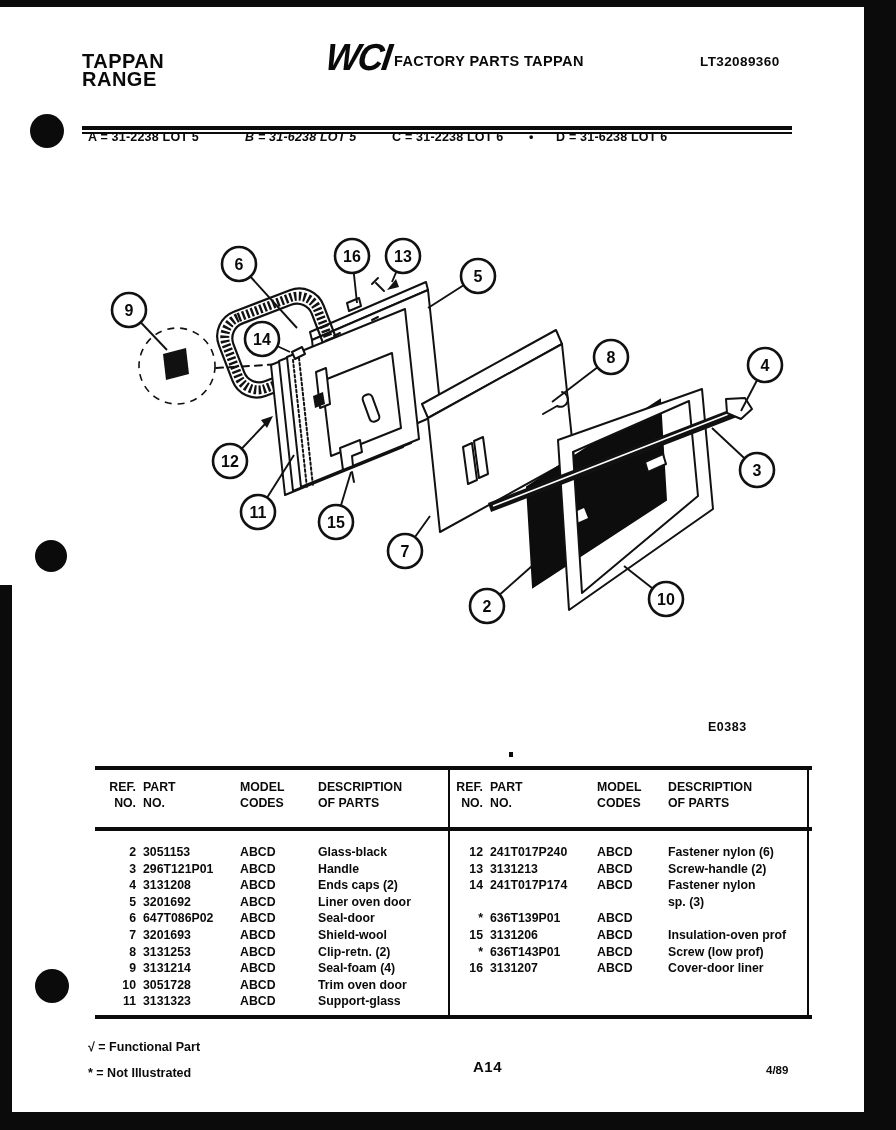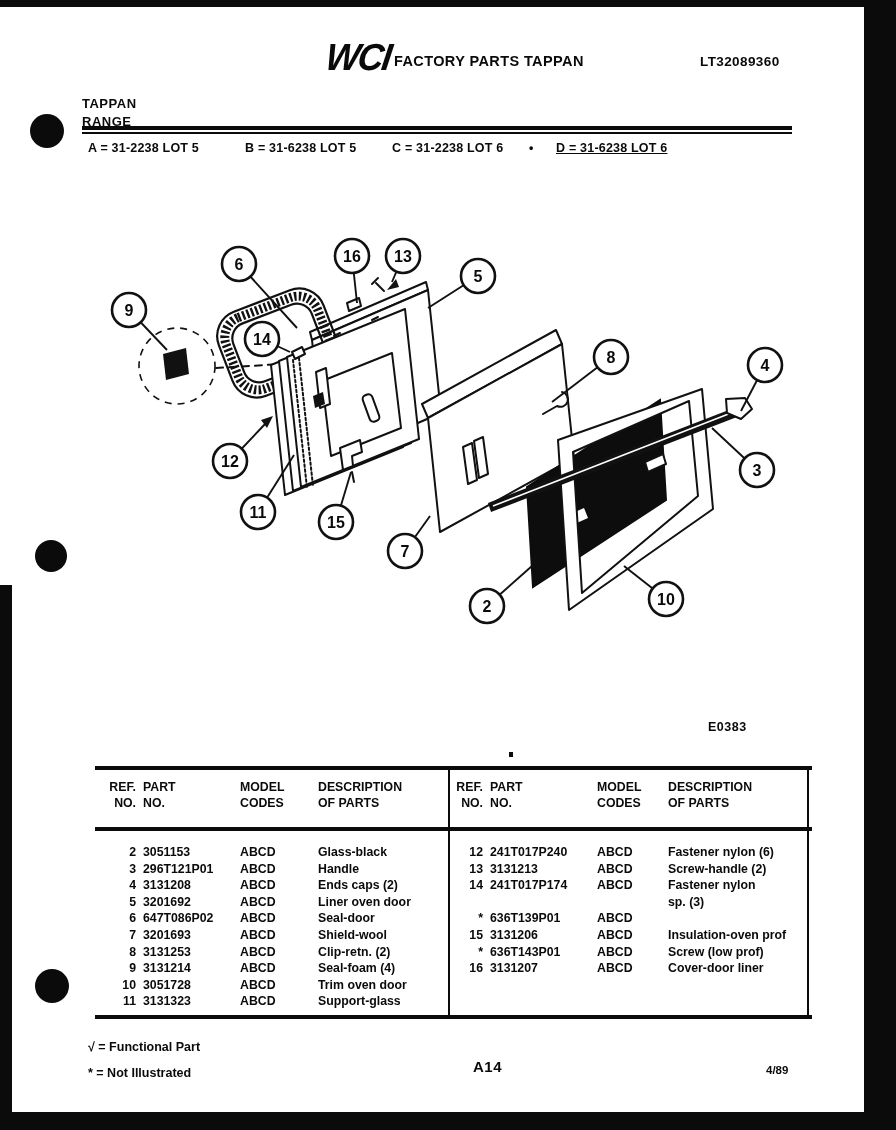--- a/index.html
+++ b/index.html
@@ -1,28 +1,28 @@
 <!DOCTYPE html>
 <html><head>
 <meta charset="utf-8">
 <style>
   html,body{margin:0;padding:0;background:#888;}
   .page{position:relative;width:896px;height:1130px;background:#ffffff;overflow:hidden;
         font-family:"Liberation Sans",sans-serif;color:#0a0a0a;font-weight:bold;}
   .abs{position:absolute;}
   .bar{position:absolute;background:#0b0b0b;}
   .hole{position:absolute;background:#0b0b0b;border-radius:50%;}
-  .brand{left:82px;top:52px;font-size:13px;line-height:18px;letter-spacing:.5px;margin-top:43px;}
+  .brand{left:82px;top:52px;font-size:20px;line-height:18px;letter-spacing:.5px;}
   .logo{left:326px;top:36px;font-size:36px;font-style:italic;font-weight:bold;
         transform:skewX(-8deg) scaleY(1.05);letter-spacing:-2px;}
   .title{left:394px;top:53px;font-size:14.5px;letter-spacing:.4px;}
   .docnum{left:700px;top:54px;font-size:13.5px;letter-spacing:.4px;}
   .rule1{left:82px;top:126px;width:710px;height:4px;background:#0b0b0b;}
   .rule2{left:82px;top:132px;width:710px;height:2px;background:#0b0b0b;}
-  .legend{top:141px;font-size:12.5px;letter-spacing:.2px;}
+  .legend{top:130px;font-size:12.5px;letter-spacing:.2px;}
   .figcode{left:708px;top:720px;font-size:12.5px;letter-spacing:.5px;}
   .tline{position:absolute;background:#0b0b0b;}
   .thead,.tbody-col{position:absolute;font-size:12.3px;}
   .trow{display:grid;line-height:16.6px;align-items:start;}
   .gridL{grid-template-columns:46px 97px 78px auto;}
   .gridR{grid-template-columns:38px 107px 71px auto;}
   .ref{text-align:right;padding-right:7px;}
   .pre{white-space:pre-line;}
   .thead .trow{line-height:15.5px;}
   .fnote1{left:88px;top:1040px;font-size:12.5px;}
@@ -56,24 +56,24 @@
   </div>
   <div class="abs logo">WCI</div>
   <div class="abs title">FACTORY PARTS TAPPAN</div>
   <div class="abs docnum">LT32089360</div>
 
   <div class="abs rule1"></div>
   <div class="abs rule2"></div>
 
   <div>
     <span class="abs legend" style="left:88px;">A = 31-2238 LOT 5</span>
-    <span class="abs legend" style="left:245px;">B = 31-6238 LOT 5</span>
+    <span class="abs legend" style="left:245px;font-style:italic;">B = 31-6238 LOT 5</span>
     <span class="abs legend" style="left:392px;">C = 31-2238 LOT 6</span>
     <span class="abs legend" style="left:529px;">•</span>
-    <span class="abs legend" style="left:556px;text-decoration:underline;">D = 31-6238 LOT 6</span>
+    <span class="abs legend" style="left:556px;">D = 31-6238 LOT 6</span>
   </div>
 
   <svg class="abs" style="left:0;top:0;" width="896" height="760" viewBox="0 0 896 760">
 
     <g>
       <polygon class="fw" points="310,332 426,282 428,290 312,340"></polygon>
       <polygon class="fw" points="312,340 428,290 441,413 325,463"></polygon>
       <polygon class="fw" points="347,303 359,298 361,306 349,311"></polygon>
       <line class="ln" x1="334" y1="336" x2="340" y2="333" stroke-width="1.5"></line>
       <line class="ln" x1="372" y1="320" x2="378" y2="317" stroke-width="1.5"></line>

